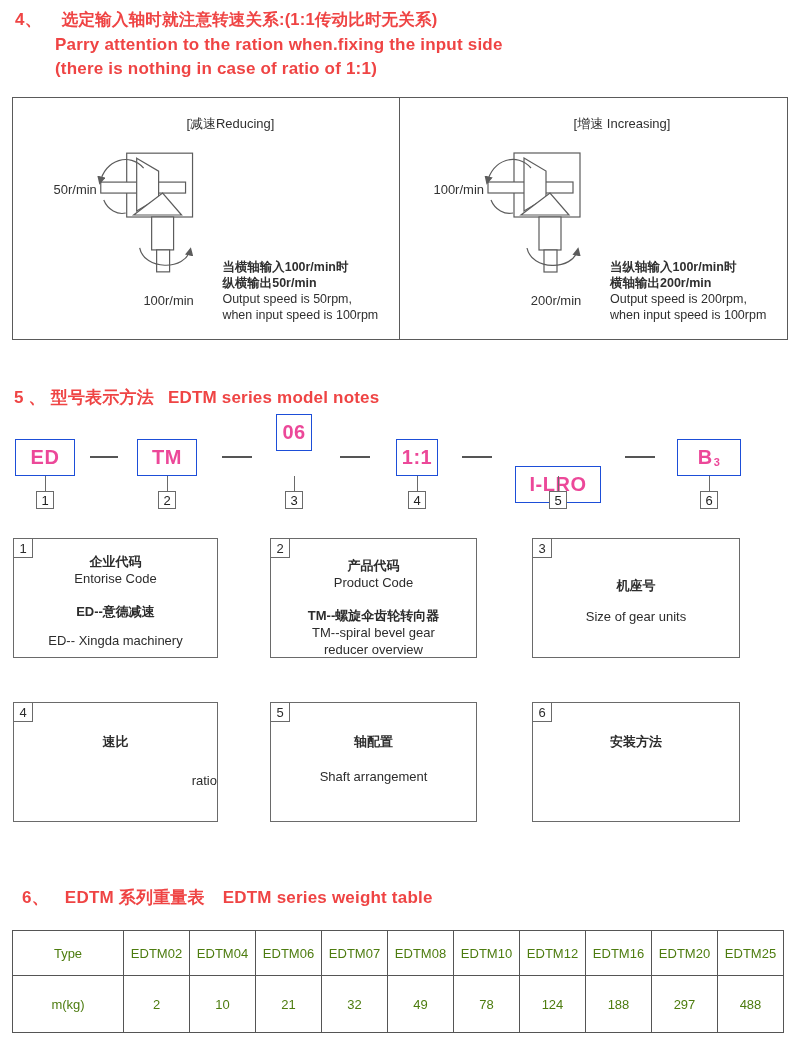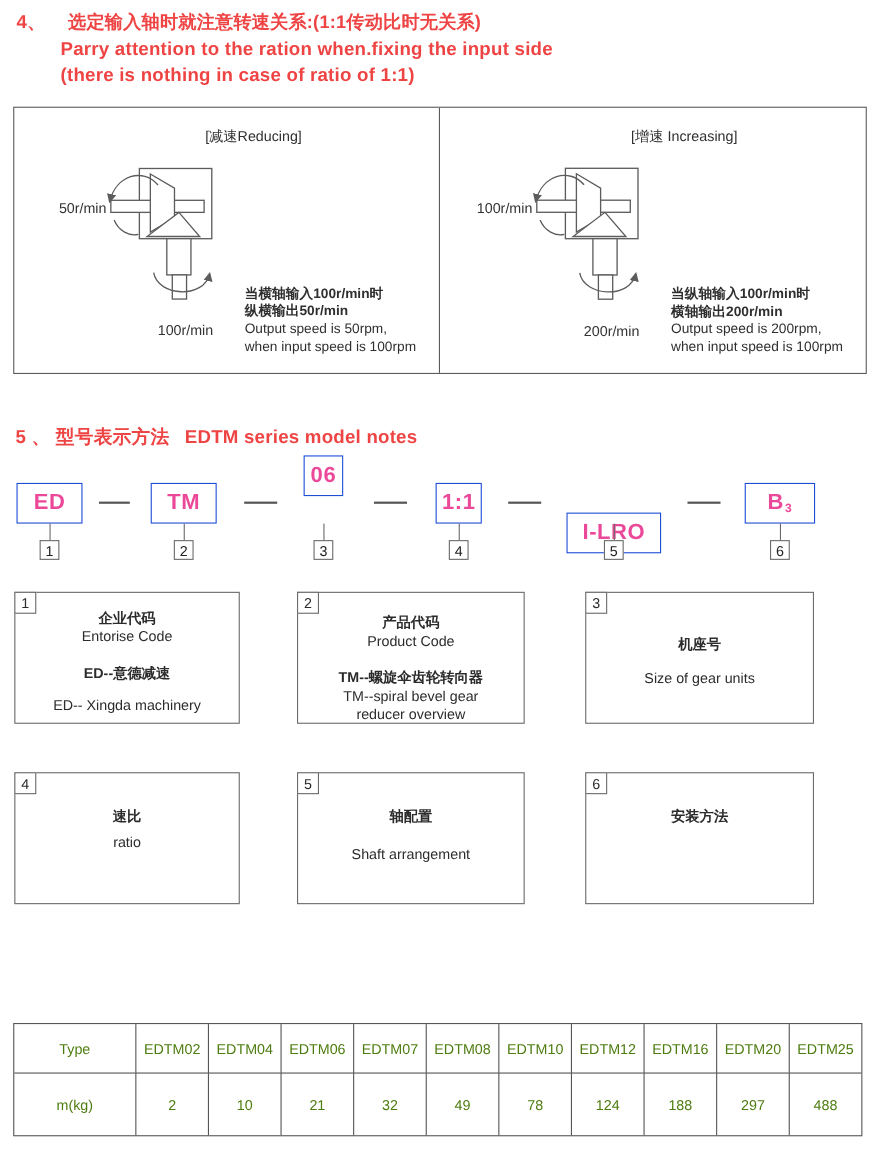--- a/index.html
+++ b/index.html
@@ -59,21 +59,21 @@
     text-align:center; font-size:13px; color:#2c2c2c;
   }
   .ebox .tag {
     position:absolute; top:-1px; left:-1px; width:20px; height:20px;
     border:1px solid #6a6a6a; background:#fff;
     display:flex; align-items:center; justify-content:center; font-size:13px;
   }
   .ebox .ln { line-height:17px; }
   .ebox .zh { font-weight:bold; }
   .mt12{margin-top:12px;} .mt14{margin-top:14px;} .mt16{margin-top:16px;}
-  .mt18{margin-top:18px;} .mt22{margin-top:7px;} .mt30{margin-top:30px;} .mt38{margin-top:38px;}
+  .mt18{margin-top:18px;} .mt22{margin-top:22px;text-align:right;} .mt30{margin-top:30px;} .mt38{margin-top:38px;}
 
   
   .wtable {
     position:absolute; top:930px; left:12px; width:772px;
     border:1px solid #555; display:grid;
     grid-template-columns:110px repeat(10, 1fr);
     grid-template-rows:45px 56px;
     font-size:13px; color:#4d7c0f; background:#fff;
   }
   .wtable .cell {
@@ -233,20 +233,23 @@
   <div class="ebox" style="left:270px; top:702px; width:207px;">
     <div class="tag">5</div>
     <div class="ln zh mt30">轴配置</div>
     <div class="ln mt18">Shaft arrangement</div>
   </div>
   <div class="ebox" style="left:532px; top:702px; width:208px;">
     <div class="tag">6</div>
     <div class="ln zh mt30">安装方法</div>
   </div>
 
+  <div class="sec-head gold sec6-head">
+    <span>6、</span><span class="zh">EDTM 系列重量表</span><span class="en">EDTM  series weight table</span>
+  </div>
 
   <div class="wtable">
     <div class="cell hd c0">Type</div>
     <div class="cell hd">EDTM02</div>
     <div class="cell hd">EDTM04</div>
     <div class="cell hd">EDTM06</div>
     <div class="cell hd">EDTM07</div>
     <div class="cell hd">EDTM08</div>
     <div class="cell hd">EDTM10</div>
     <div class="cell hd">EDTM12</div>

